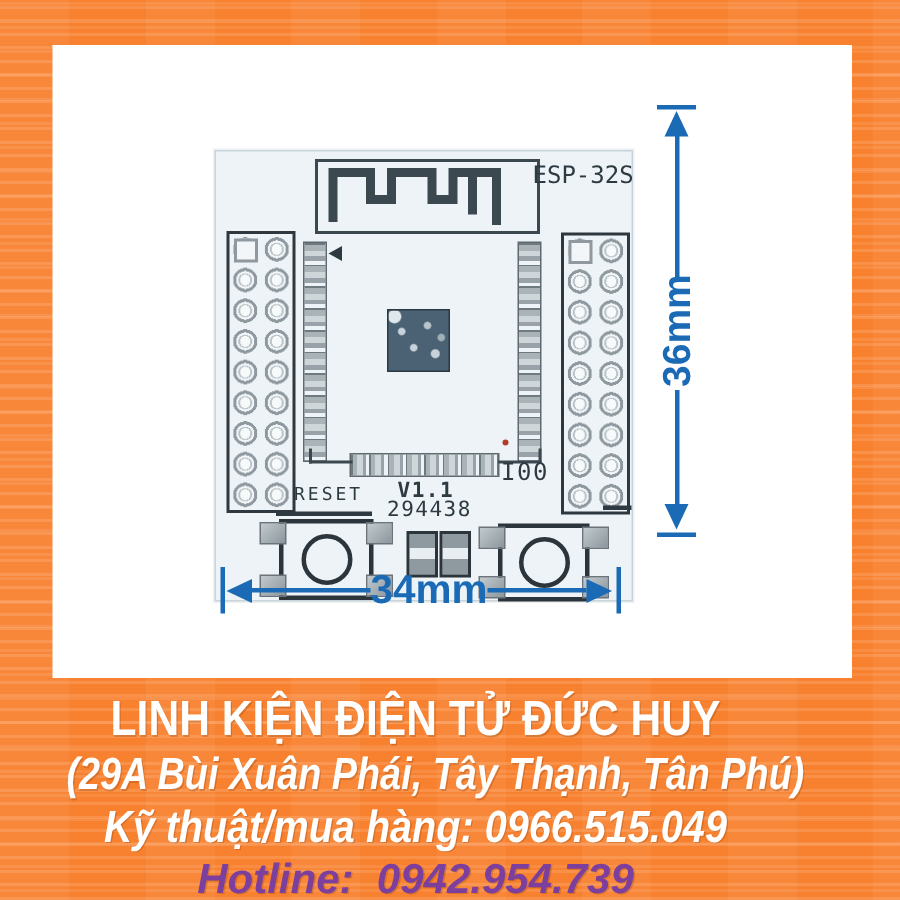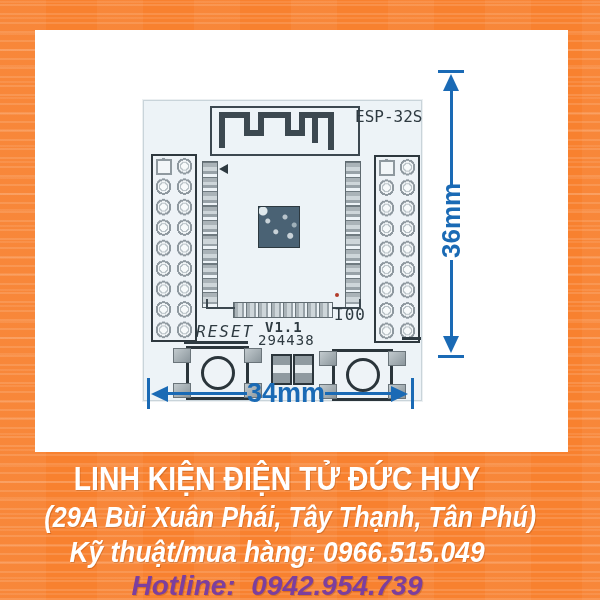--- a/index.html
+++ b/index.html
@@ -45,21 +45,21 @@
       radial-gradient(circle at 22% 35%, #c8d2d8 0 2px, rgba(0,0,0,0) 3px),
       radial-gradient(circle at 65% 25%, #b9c4cb 0 2px, rgba(0,0,0,0) 3px),
       radial-gradient(circle at 42% 62%, #c8d2d8 0 2px, rgba(0,0,0,0) 3px),
       radial-gradient(circle at 78% 72%, #c8d2d8 0 2.5px, rgba(0,0,0,0) 3.5px),
       radial-gradient(circle at 88% 45%, #9fb0b9 0 2px, rgba(0,0,0,0) 3px);}
   .corner-l{position:absolute;width:27px;height:8px;border-bottom:2px solid #3c4850;}
   .corner-l.bl{left:62px;top:198px;border-left:2px solid #3c4850;}
   .corner-l.br{left:188px;top:198px;border-right:2px solid #3c4850;}
   .red-dot{position:absolute;left:191px;top:192px;width:4px;height:4px;border-radius:50%;background:#b23c2a;}
 
-  .reset-label{left:52px;top:221px;font-size:16px;letter-spacing:2px;font-style:italic;}
+  .reset-label{left:52px;top:221px;font-size:12px;letter-spacing:2px;}
   .version-label{left:121px;top:218px;font-size:14px;letter-spacing:1px;font-weight:bold;}
   .datecode-label{left:114px;top:231px;font-size:14px;letter-spacing:1px;}
   .io0-label{left:190px;top:204px;font-size:16px;letter-spacing:1px;text-align:right;}
 
   .silk-line{position:absolute;height:3px;background:#2e3a41;}
   .silk-line.left{left:40px;top:240px;width:64px;}
   .silk-line.right{left:258px;top:236px;width:19px;}
 
   .tact-button{position:absolute;border:3px solid #2b353b;background:#eef3f7;}
   .btn-reset{left:42px;top:245px;width:57px;height:48px;}

